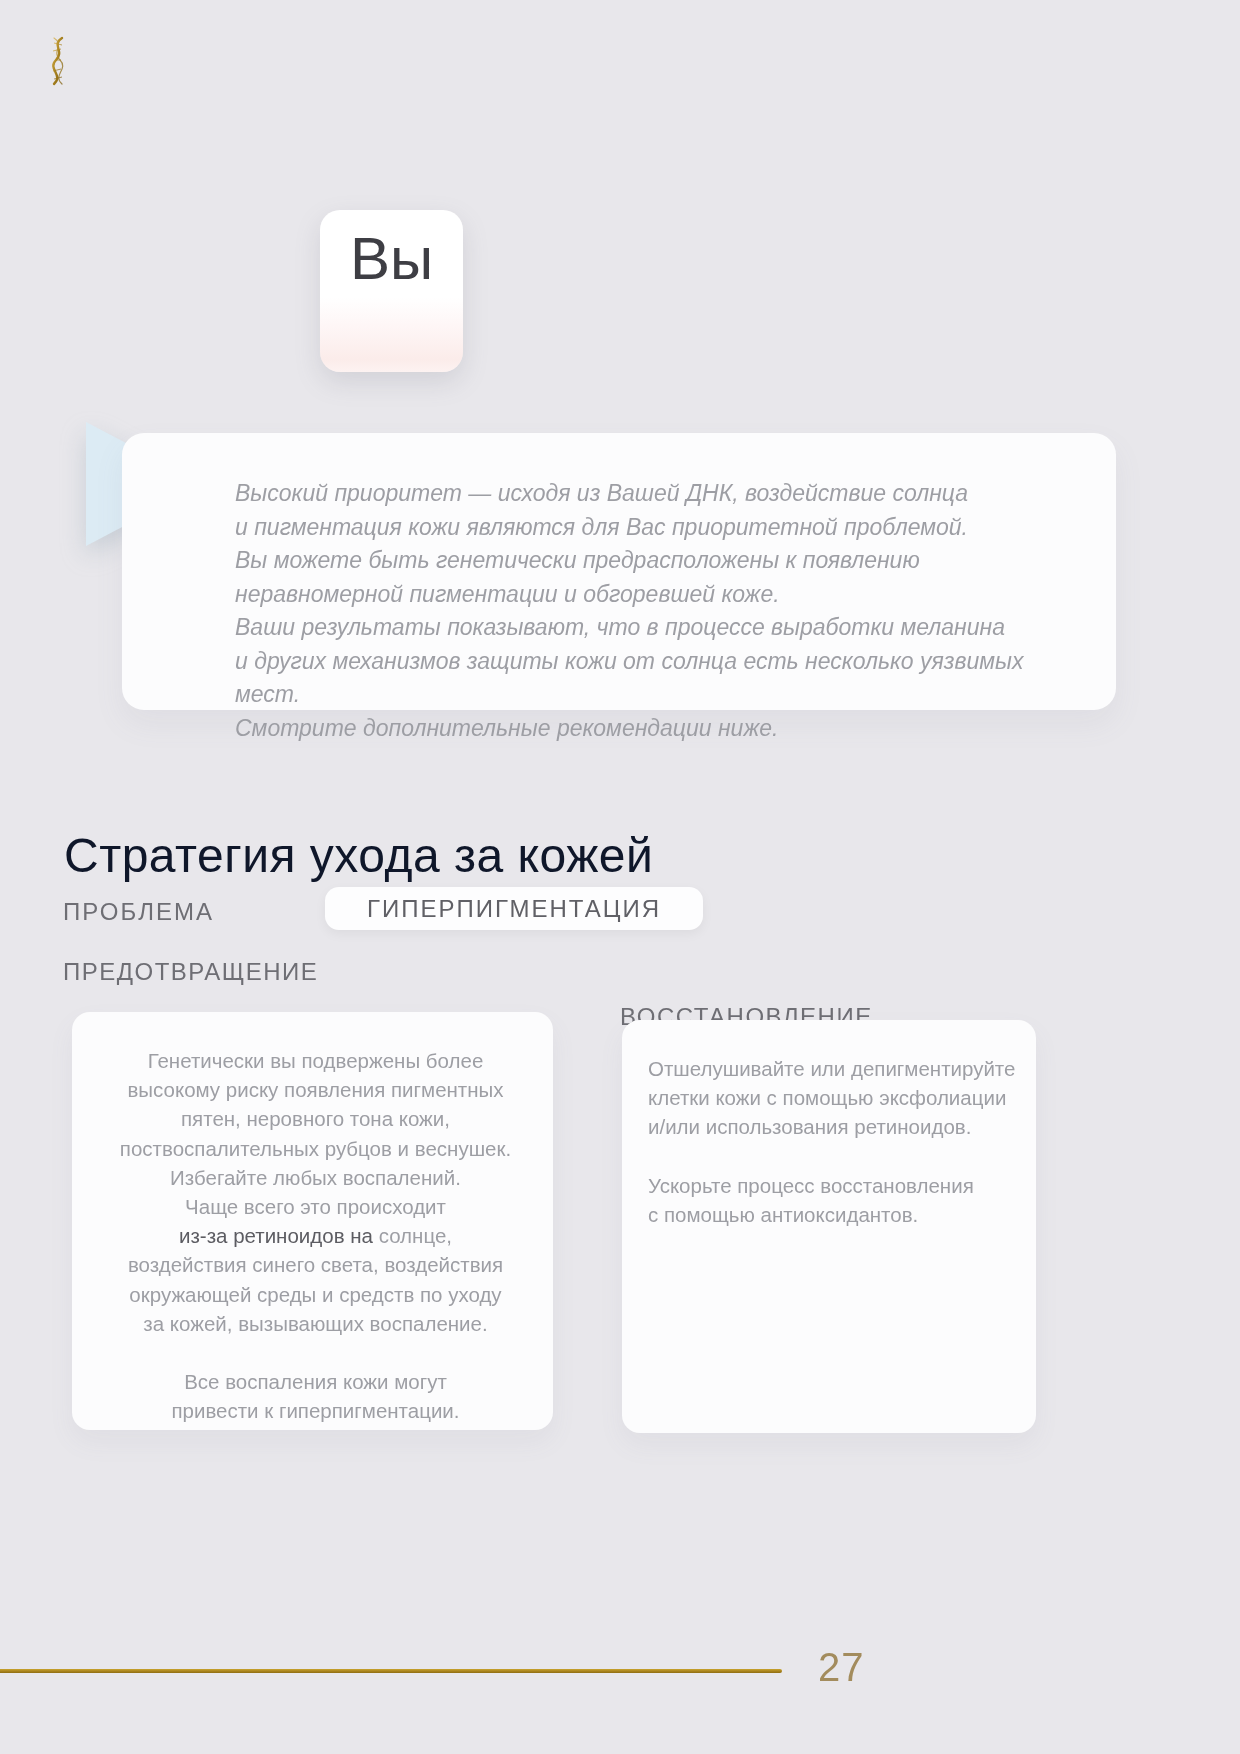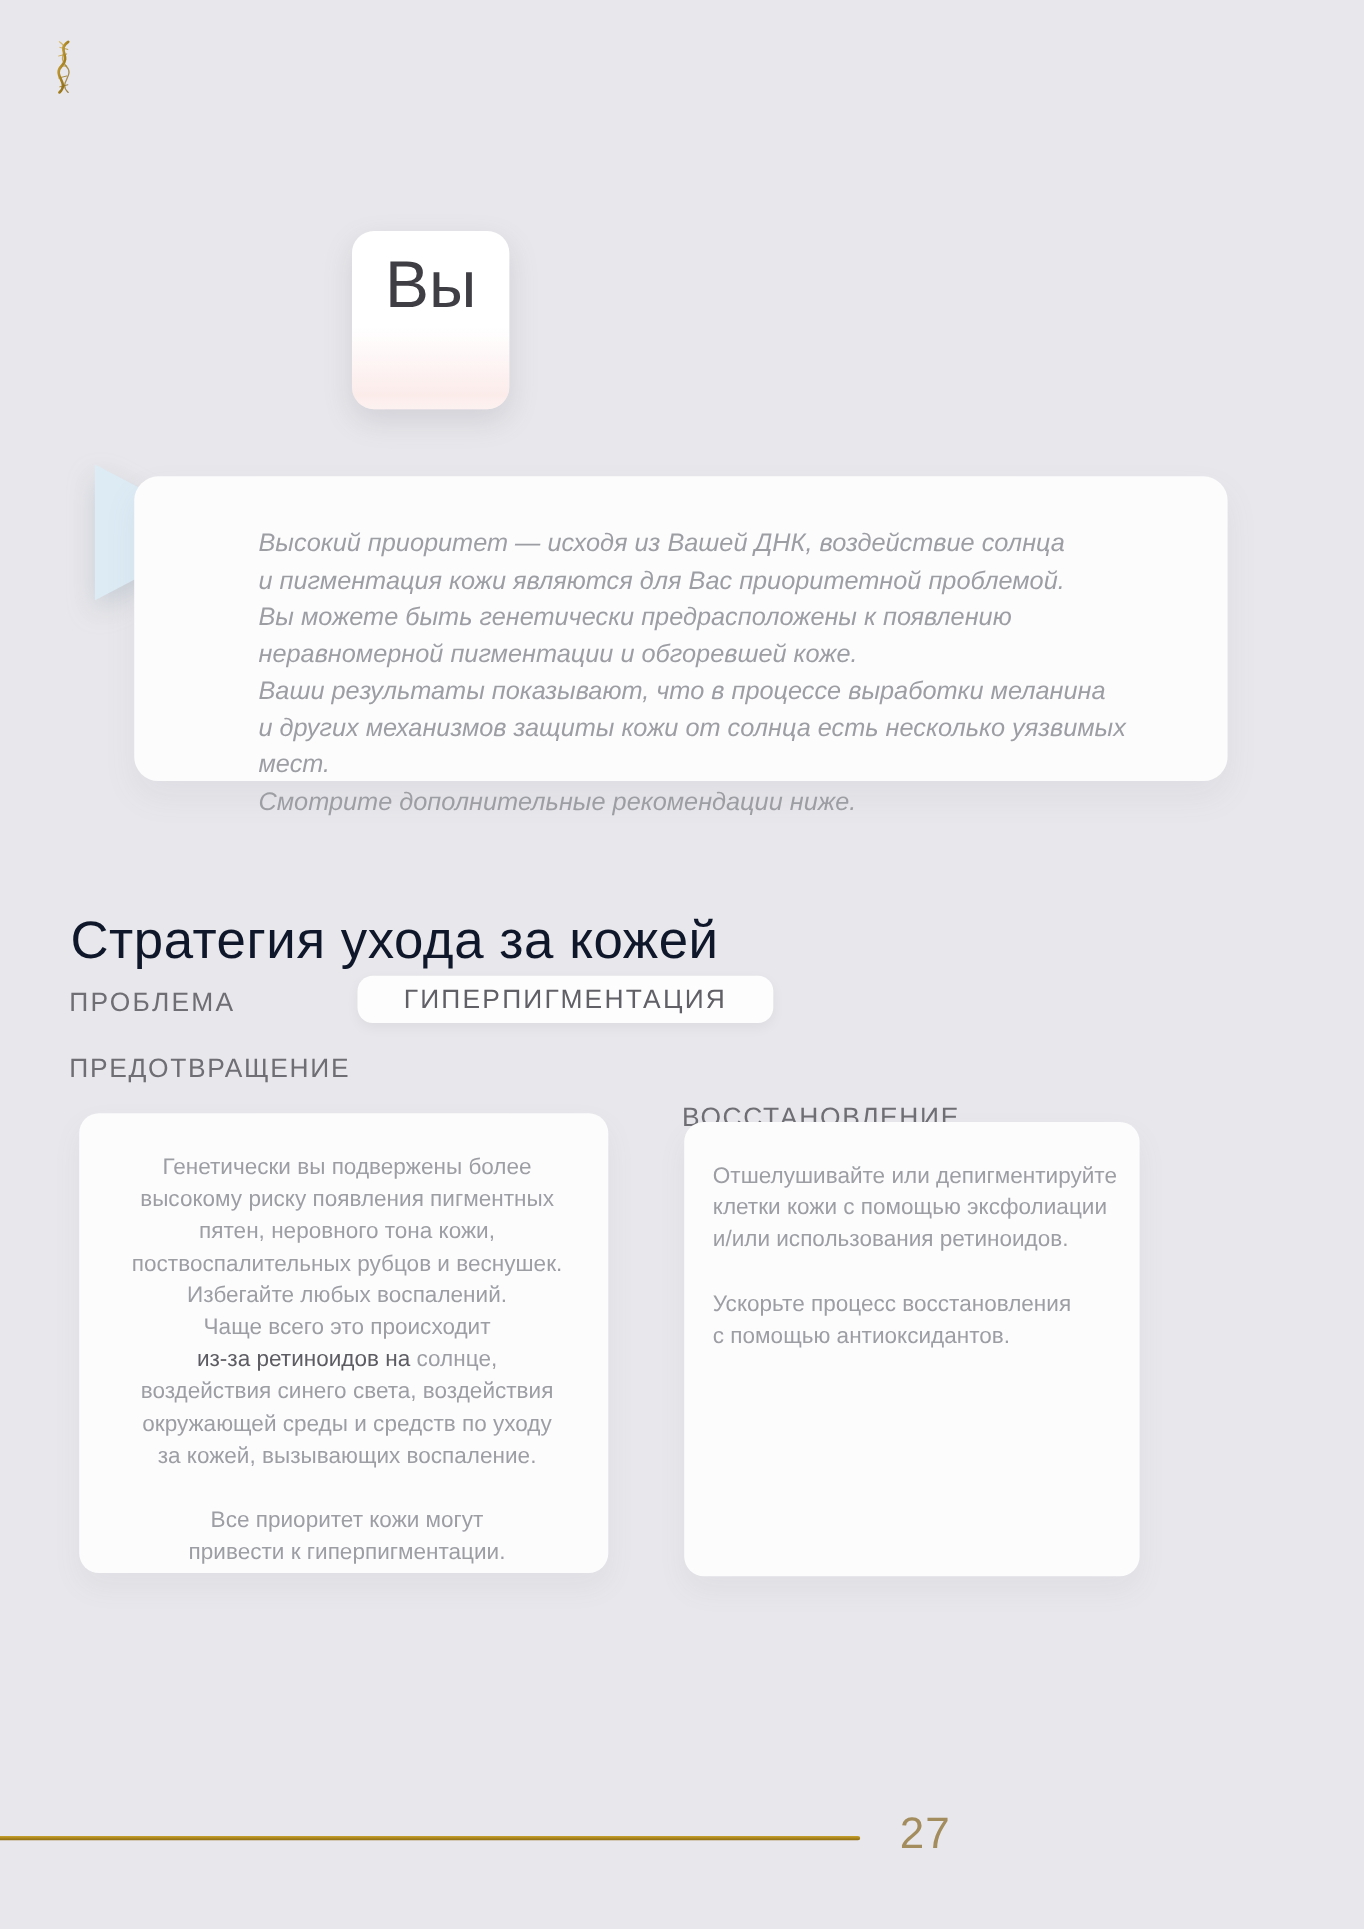--- a/index.html
+++ b/index.html
@@ -167,21 +167,21 @@
 высокому риску появления пигментных
 пятен, неровного тона кожи,
 поствоспалительных рубцов и веснушек.
 Избегайте любых воспалений.
 Чаще всего это происходит
 </span><span class="em">из-за ретиноидов на</span><span> солнце,
 воздействия синего света, воздействия
 окружающей среды и средств по уходу
 за кожей, вызывающих воспаление.
 
-Все приоритет кожи могут
+Все воспаления кожи могут
 привести к гиперпигментации.</span></div>
   </div>
 
   <div id="restoration-card" class="strategy-card">
     <div class="card-body preline">Отшелушивайте или депигментируйте
 клетки кожи с помощью эксфолиации
 и/или использования ретиноидов.
 
 Ускорьте процесс восстановления
 с помощью антиоксидантов.</div>

